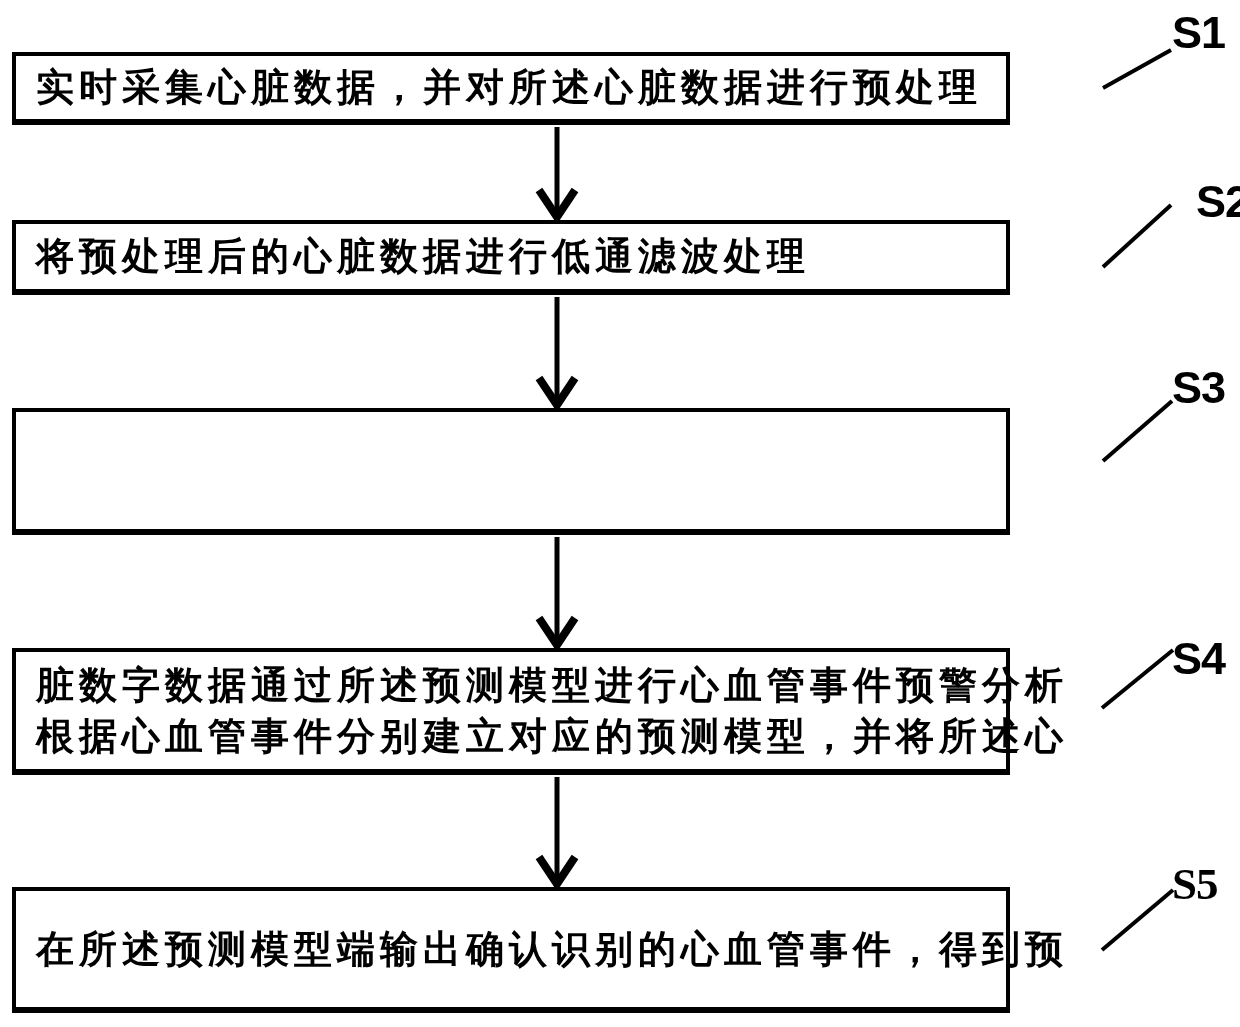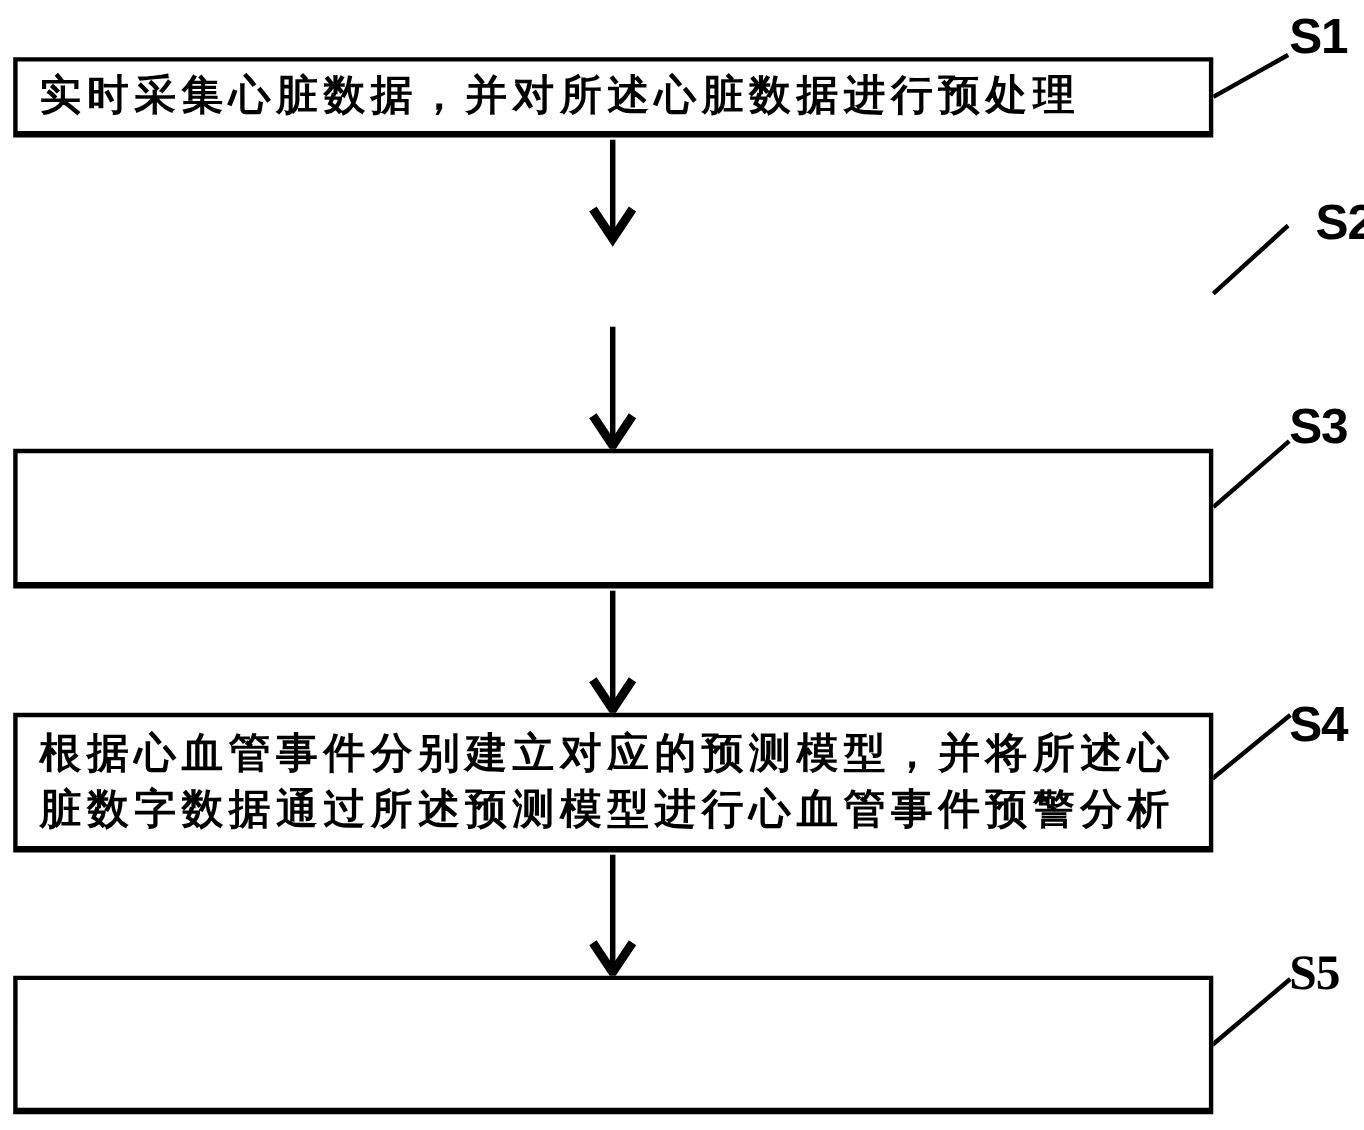--- a/index.html
+++ b/index.html
@@ -19,21 +19,21 @@
     position: absolute;
     left: 0;
     top: 0;
     width: 1240px;
     height: 1027px;
     pointer-events: none;
   }
   .step-box {
     position: absolute;
     left: 12px;
-    width: 1091px;
+    width: 998px;
     box-sizing: border-box;
     border: 4px solid #000000;
     border-bottom-width: 6px;
     background: #ffffff;
     display: flex;
     flex-direction: column;
     justify-content: center;
     padding: 0 24px 0 20px;
   }
   .step-line {
@@ -85,30 +85,34 @@
     <line x1="1103" y1="267" x2="1171" y2="205" stroke="#000000" stroke-width="4"></line>
     <line x1="1103" y1="461" x2="1172" y2="401" stroke="#000000" stroke-width="4"></line>
     <line x1="1102" y1="708" x2="1173" y2="650" stroke="#000000" stroke-width="4"></line>
     <line x1="1102" y1="950" x2="1173" y2="890" stroke="#000000" stroke-width="4"></line>
   </svg>
 
   <div class="step-box" style="top:52px; height:73px;">
     <div class="step-line">实时采集心脏数据，并对所述心脏数据进行预处理</div>
   </div>
 
+  <div class="step-box" style="top:220px; height:75px;">
+    <div class="step-line">将预处理后的心脏数据进行低通滤波处理</div>
+  </div>
 
   <div class="step-box" style="top:408px; height:127px;">
   </div>
 
   <div class="step-box" style="top:648px; height:127px;">
+    <div class="step-line">脏数字数据通过所述预测模型进行心血管事件预警分析</div>
     <div class="step-line">根据心血管事件分别建立对应的预测模型，并将所述心</div>
-    <div class="step-line">脏数字数据通过所述预测模型进行心血管事件预警分析</div>
   </div>
 
   <div class="step-box" style="top:887px; height:126px;">
+    <div class="step-line">在所述预测模型端输出确认识别的心血管事件，得到预</div>
   </div>
 
   <div class="step-label" style="top:10px;">S1</div>
   <div class="step-label" style="top:179px;margin-left:24px;">S2</div>
   <div class="step-label" style="top:365px;">S3</div>
   <div class="step-label" style="top:636px;">S4</div>
   <div class="step-label" style="top:862px;font-family:Liberation Serif, serif;">S5</div>
 
 </div>
 

